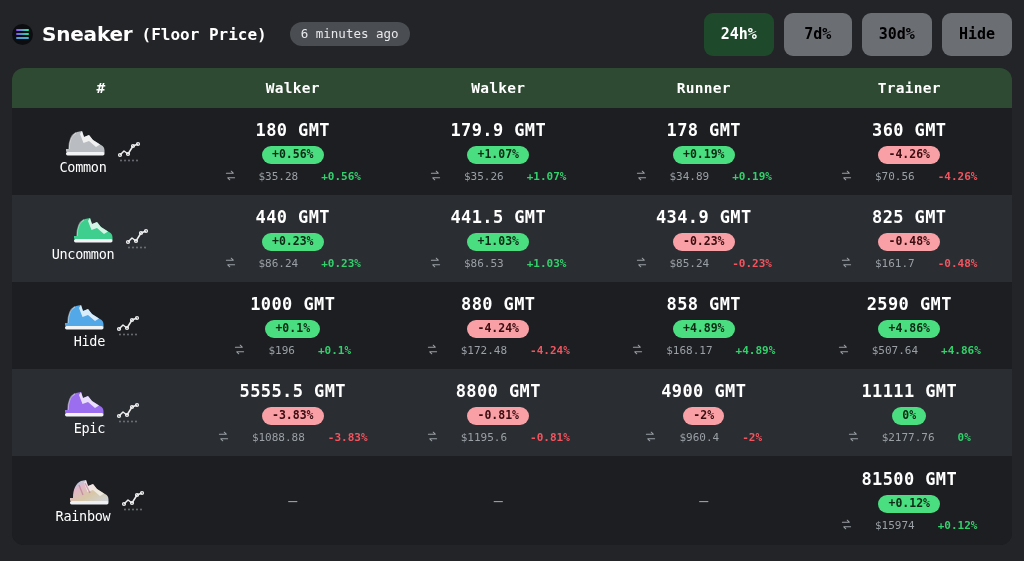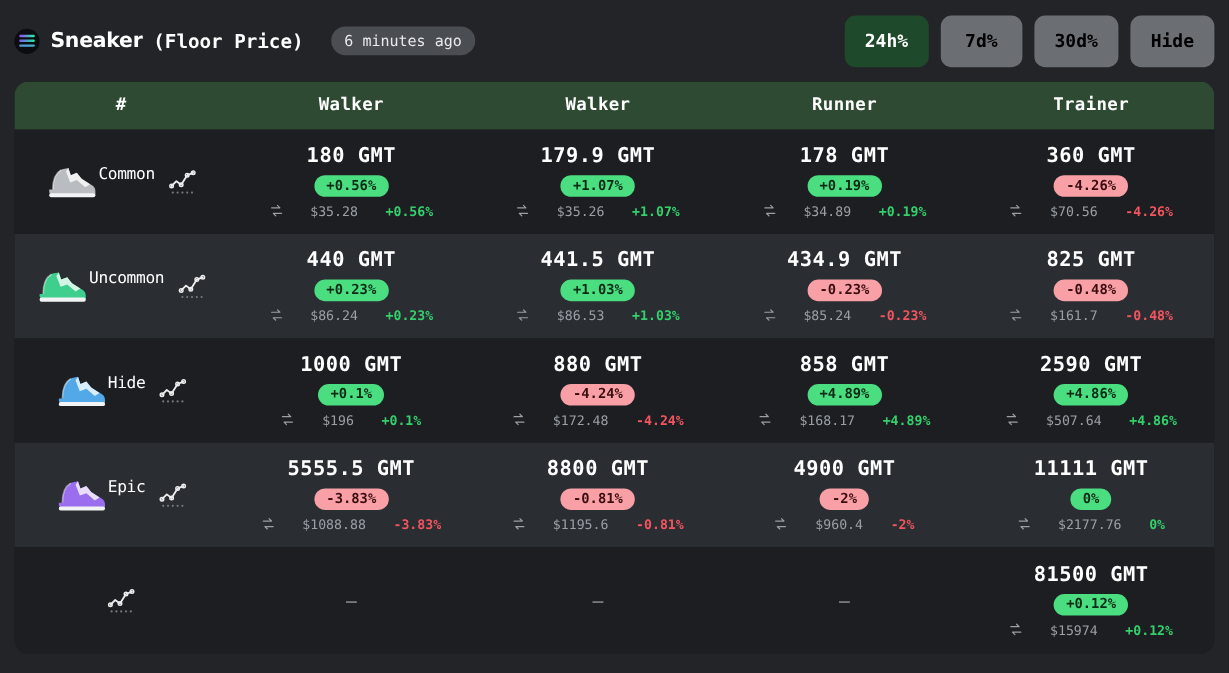--- a/index.html
+++ b/index.html
@@ -53,21 +53,21 @@
     width: 13px;
     height: 2.6px;
     border-radius: 1px;
   }
   .logo .b1 { background: linear-gradient(90deg,#9945ff,#19fb9b); }
   .logo .b2 { background: linear-gradient(90deg,#8752f3,#14f195); }
   .logo .b3 { background: linear-gradient(90deg,#5497d5,#43b4ca); }
 
   .brand-title {
     font-family: "DejaVu Sans", sans-serif;
-    font-size: 17px;
+    font-size: 20px;
     font-weight: bold;
     color: #ffffff;
     letter-spacing: -0.2px;
     white-space: nowrap;
   }
   .brand-sub {
     font-family: "DejaVu Sans Mono", monospace;
     font-size: 16px;
     font-weight: bold;
     color: #ffffff;
@@ -146,22 +146,22 @@
   
   .rarity-cell {
     flex: 0 0 178px;
     display: flex;
     align-items: center;
     justify-content: center;
     gap: 10px;
   }
   .rarity-inner {
     display: flex;
-    flex-direction: row;
-    align-items: flex-start;
+    flex-direction: column;
+    align-items: flex-end;
     gap: 1px;
   }
   .rarity-label {
     font-size: 13.5px;
     color: #ffffff;
     letter-spacing: -0.3px;
     white-space: nowrap;
   }
   .shoe { width: 44px; height: 30px; display: block; }
   .spark { width: 26px; height: 26px; display: block; opacity: .92; }
@@ -531,20 +531,37 @@
               <svg class="swap-icon" viewBox="0 0 12 12">
                 <path d="M1.5 3.5 H9 L6.8 1.3 M10.5 8.5 H3 L5.2 10.7" fill="none" stroke="#9aa0a6" stroke-width="1.1" stroke-linecap="round" stroke-linejoin="round"></path>
               </svg>
               <span class="usd">$2177.76</span>
               <span class="pct up">0%</span>
             </div>
           </div>
         </div>
         <div class="row odd last">
           <div class="rarity-cell">
+            <div class="rarity-inner">
+              <svg class="shoe" viewBox="0 0 44 30">
+                <defs>
+                  <linearGradient id="rbg" x1="0" y1="0" x2="1" y2="1">
+                    <stop offset="0%" stop-color="#8fd5f0"></stop>
+                    <stop offset="30%" stop-color="#e2b7c8"></stop>
+                    <stop offset="60%" stop-color="#d7c7a6"></stop>
+                    <stop offset="100%" stop-color="#cfd6df"></stop>
+                  </linearGradient>
+                </defs>
+                <path d="M7 21 C7 12 10 6 15 4 L20 3 L22 9 L27 7 L31 12 L39 17 C41.5 18.4 42.5 20 42.5 22.5 L42.5 25 L6.5 25 C5 25 4 24 4 22.5 L4 21 Z" fill="url(#rbg)"></path>
+                <path d="M20 3 L22 9 L27 7 L31 12 L38 16.5 L34 19 L27 13 L21.5 15 L18 6 Z" fill="#ffffff" opacity="0.6"></path>
+                <rect x="4" y="24" width="38.5" height="3.4" rx="1.6" fill="#eef0f3"></rect>
+                <path d="M13 8 L17 18 M19 6 L24 16" stroke="#b06a8a" stroke-opacity=".55" stroke-width="1.3"></path>
+              </svg>
+              <div class="rarity-label">Rainbow</div>
+            </div>
             <span>
               <svg class="spark" viewBox="0 0 26 26">
                 <polyline points="4,16 8,12 12,15 17,7 22,5" fill="none" stroke="#ffffff" stroke-width="1.5" stroke-linejoin="round" stroke-linecap="round"></polyline>
                 <circle cx="4" cy="16" r="1.5" fill="none" stroke="#ffffff" stroke-width="1.2"></circle>
                 <circle cx="12" cy="15" r="1.5" fill="none" stroke="#ffffff" stroke-width="1.2"></circle>
                 <circle cx="17" cy="7" r="1.5" fill="none" stroke="#ffffff" stroke-width="1.2"></circle>
                 <circle cx="22" cy="5" r="1.5" fill="none" stroke="#ffffff" stroke-width="1.2"></circle>
                 <g fill="#7d8288">
                   <circle cx="5" cy="21.5" r="0.9"></circle>
                   <circle cx="9" cy="21.5" r="0.9"></circle>

